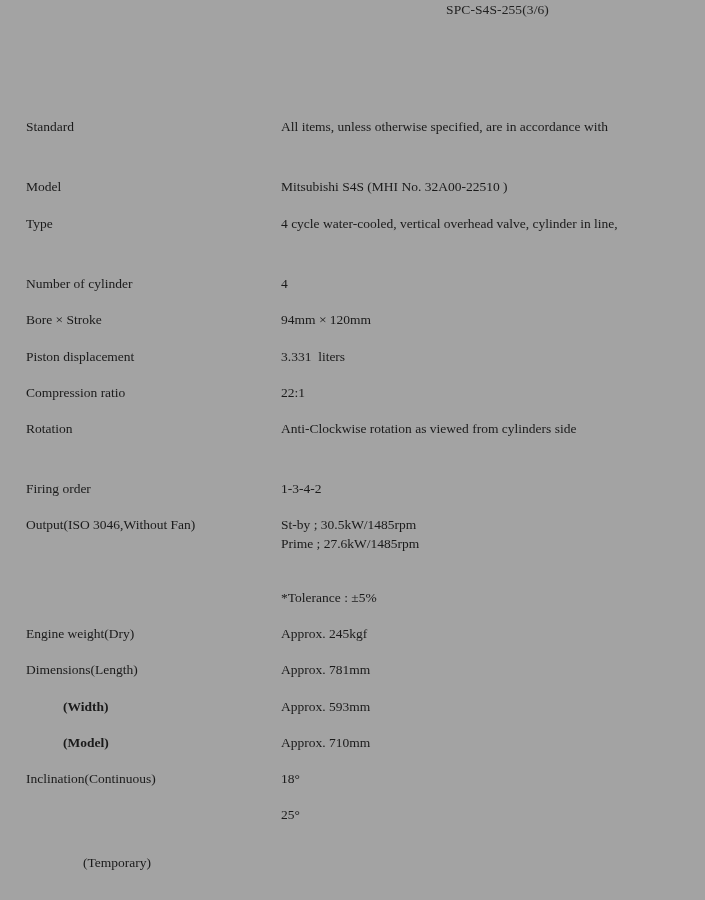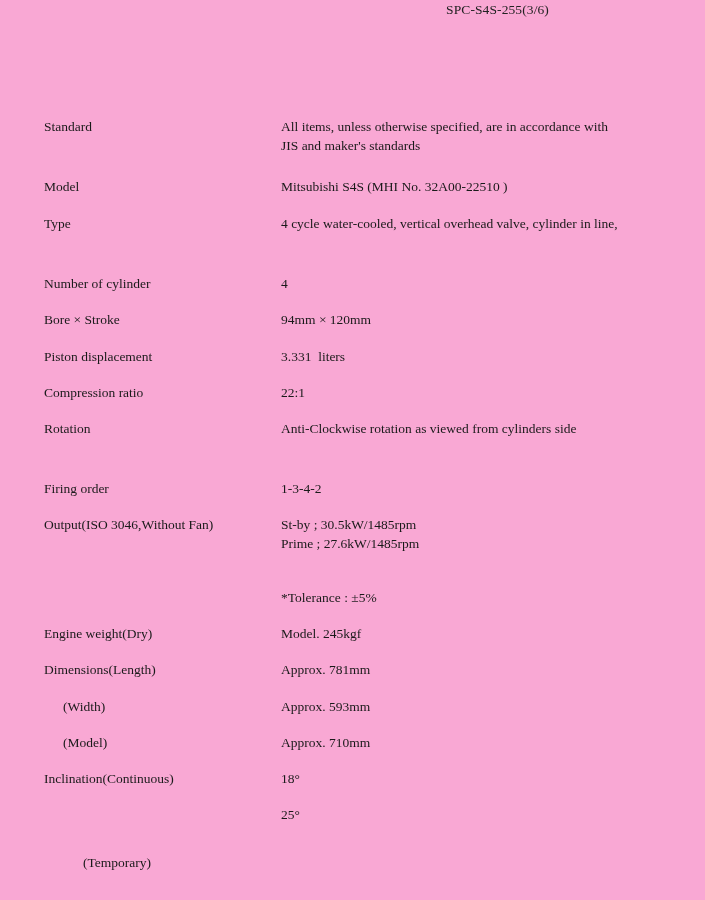--- a/index.html
+++ b/index.html
@@ -4,21 +4,21 @@
 <style>
   html, body {
     margin: 0;
     padding: 0;
     background: #ffffff;
   }
   .page {
     position: relative;
     width: 705px;
     height: 900px;
-    background: #f9a8d4;
+    background: #a3a3a3;
     font-family: "Liberation Serif", "DejaVu Serif", serif;
     color: #1a1a1a;
     overflow: hidden;
   }
   .doc-header {
     position: absolute;
     top: 2px;
     right: 0;
     width: 705px;
     text-align: center;
@@ -45,28 +45,28 @@
     width: 705px;
   }
   .spec-row {
     position: absolute;
     left: 0;
     width: 705px;
     height: 0;
   }
   .spec-label {
     position: absolute;
-    left: 44px;
+    left: 26px;
     top: 0;
     font-size: 13.5px;
     line-height: 19px;
     white-space: pre;
     color: #1a1a1a;
   }
-  .spec-label.indent-1 { left: 63px; }
+  .spec-label.indent-1 { left: 63px; font-weight: bold; }
   .spec-label.indent-2 { left: 83px; margin-top: 48px; }
   .spec-value {
     position: absolute;
     left: 253px;
     top: 0;
     font-size: 13.5px;
     line-height: 19px;
     color: #1a1a1a;
     width: 420px;
   }
@@ -82,21 +82,20 @@
 <div class="page">
 
   <div class="doc-header">SPC-S4S-255(3/6)</div>
 
 
   <div class="spec-list">
       <div class="spec-row" style="top: 11px;">
         <div class="spec-label">Standard</div>
         <div class="spec-value">
           <span class="vline">All items, unless otherwise specified, are in accordance with</span>
-          <span class="vline">JIS and maker's standards</span>
         </div>
       </div>
       <div class="spec-row" style="top: 71px;">
         <div class="spec-label">Model</div>
         <div class="spec-value">
           <span class="vline">Mitsubishi S4S (MHI No. 32A00-22510 )</span>
         </div>
       </div>
       <div class="spec-row" style="top: 108px;">
         <div class="spec-label">Type</div>
@@ -148,21 +147,21 @@
         </div>
       </div>
       <div class="spec-row" style="top: 482px;">
         <div class="spec-value">
           <span class="vline">*Tolerance : ±5%</span>
         </div>
       </div>
       <div class="spec-row" style="top: 518px;">
         <div class="spec-label">Engine weight(Dry)</div>
         <div class="spec-value">
-          <span class="vline">Model. 245kgf</span>
+          <span class="vline">Approx. 245kgf</span>
         </div>
       </div>
       <div class="spec-row" style="top: 554px;">
         <div class="spec-label">Dimensions(Length)</div>
         <div class="spec-value">
           <span class="vline">Approx. 781mm</span>
         </div>
       </div>
       <div class="spec-row" style="top: 591px;">
         <div class="spec-label indent-1">(Width)</div>

